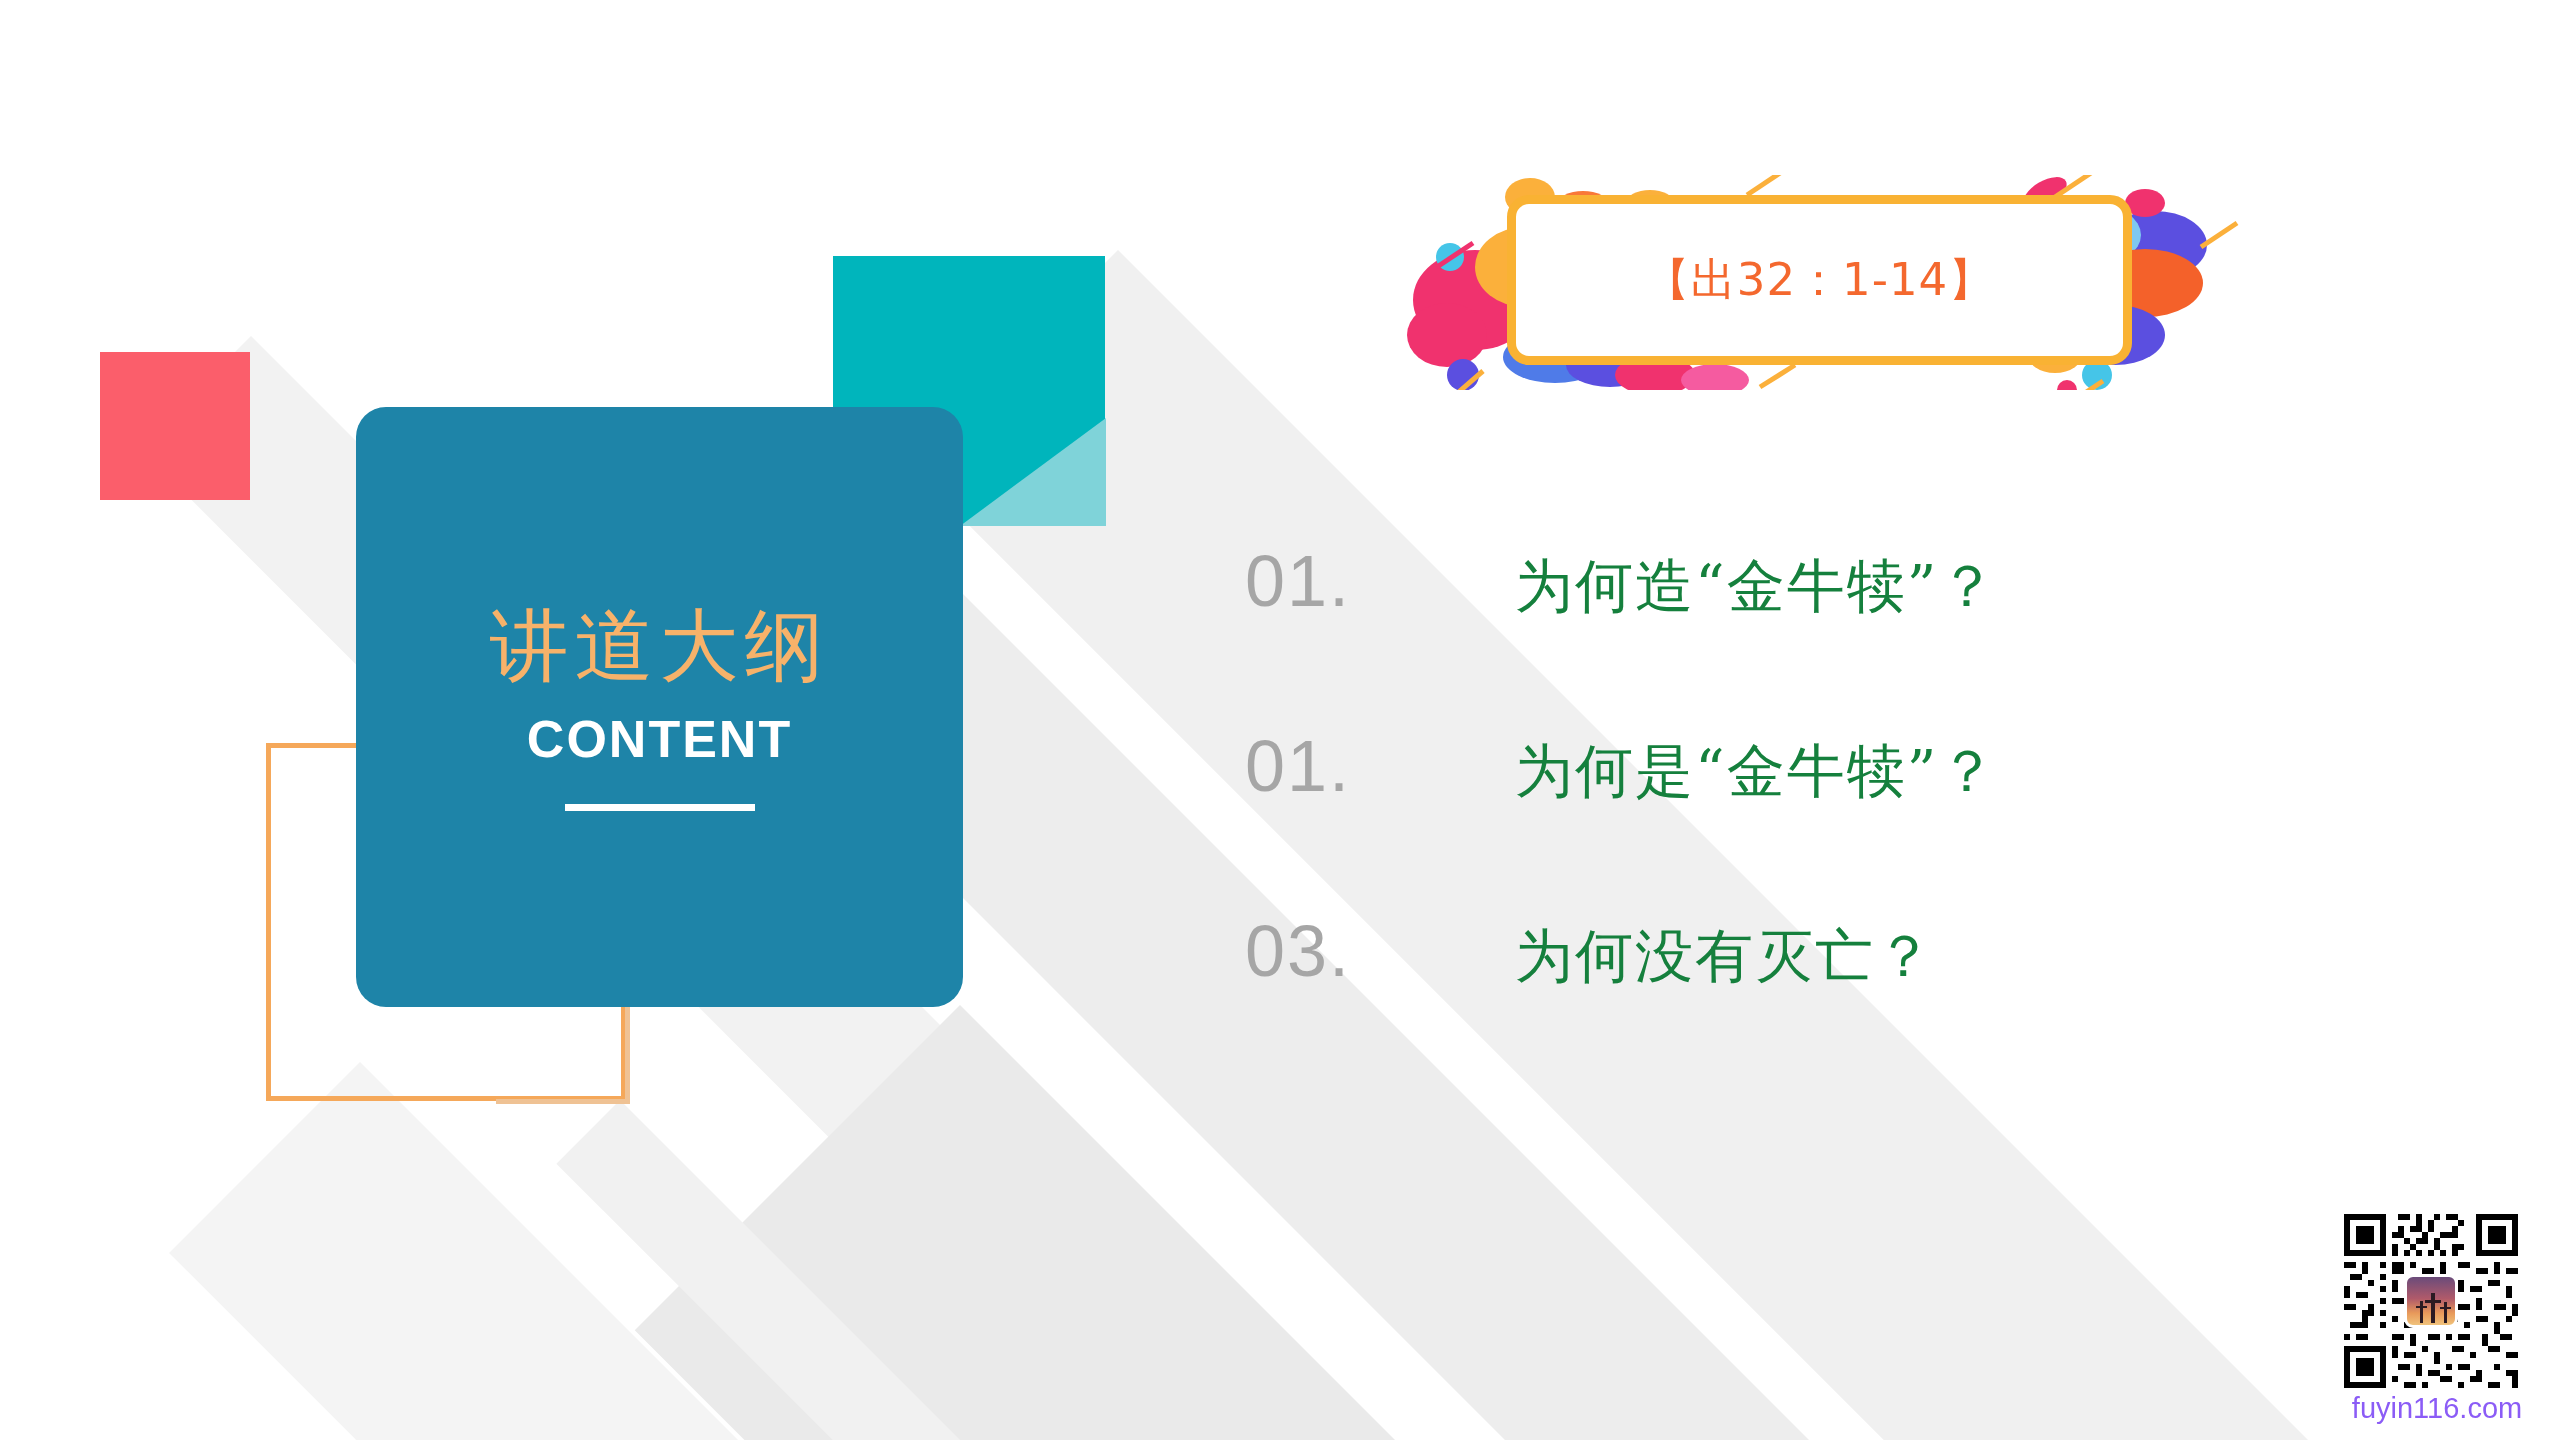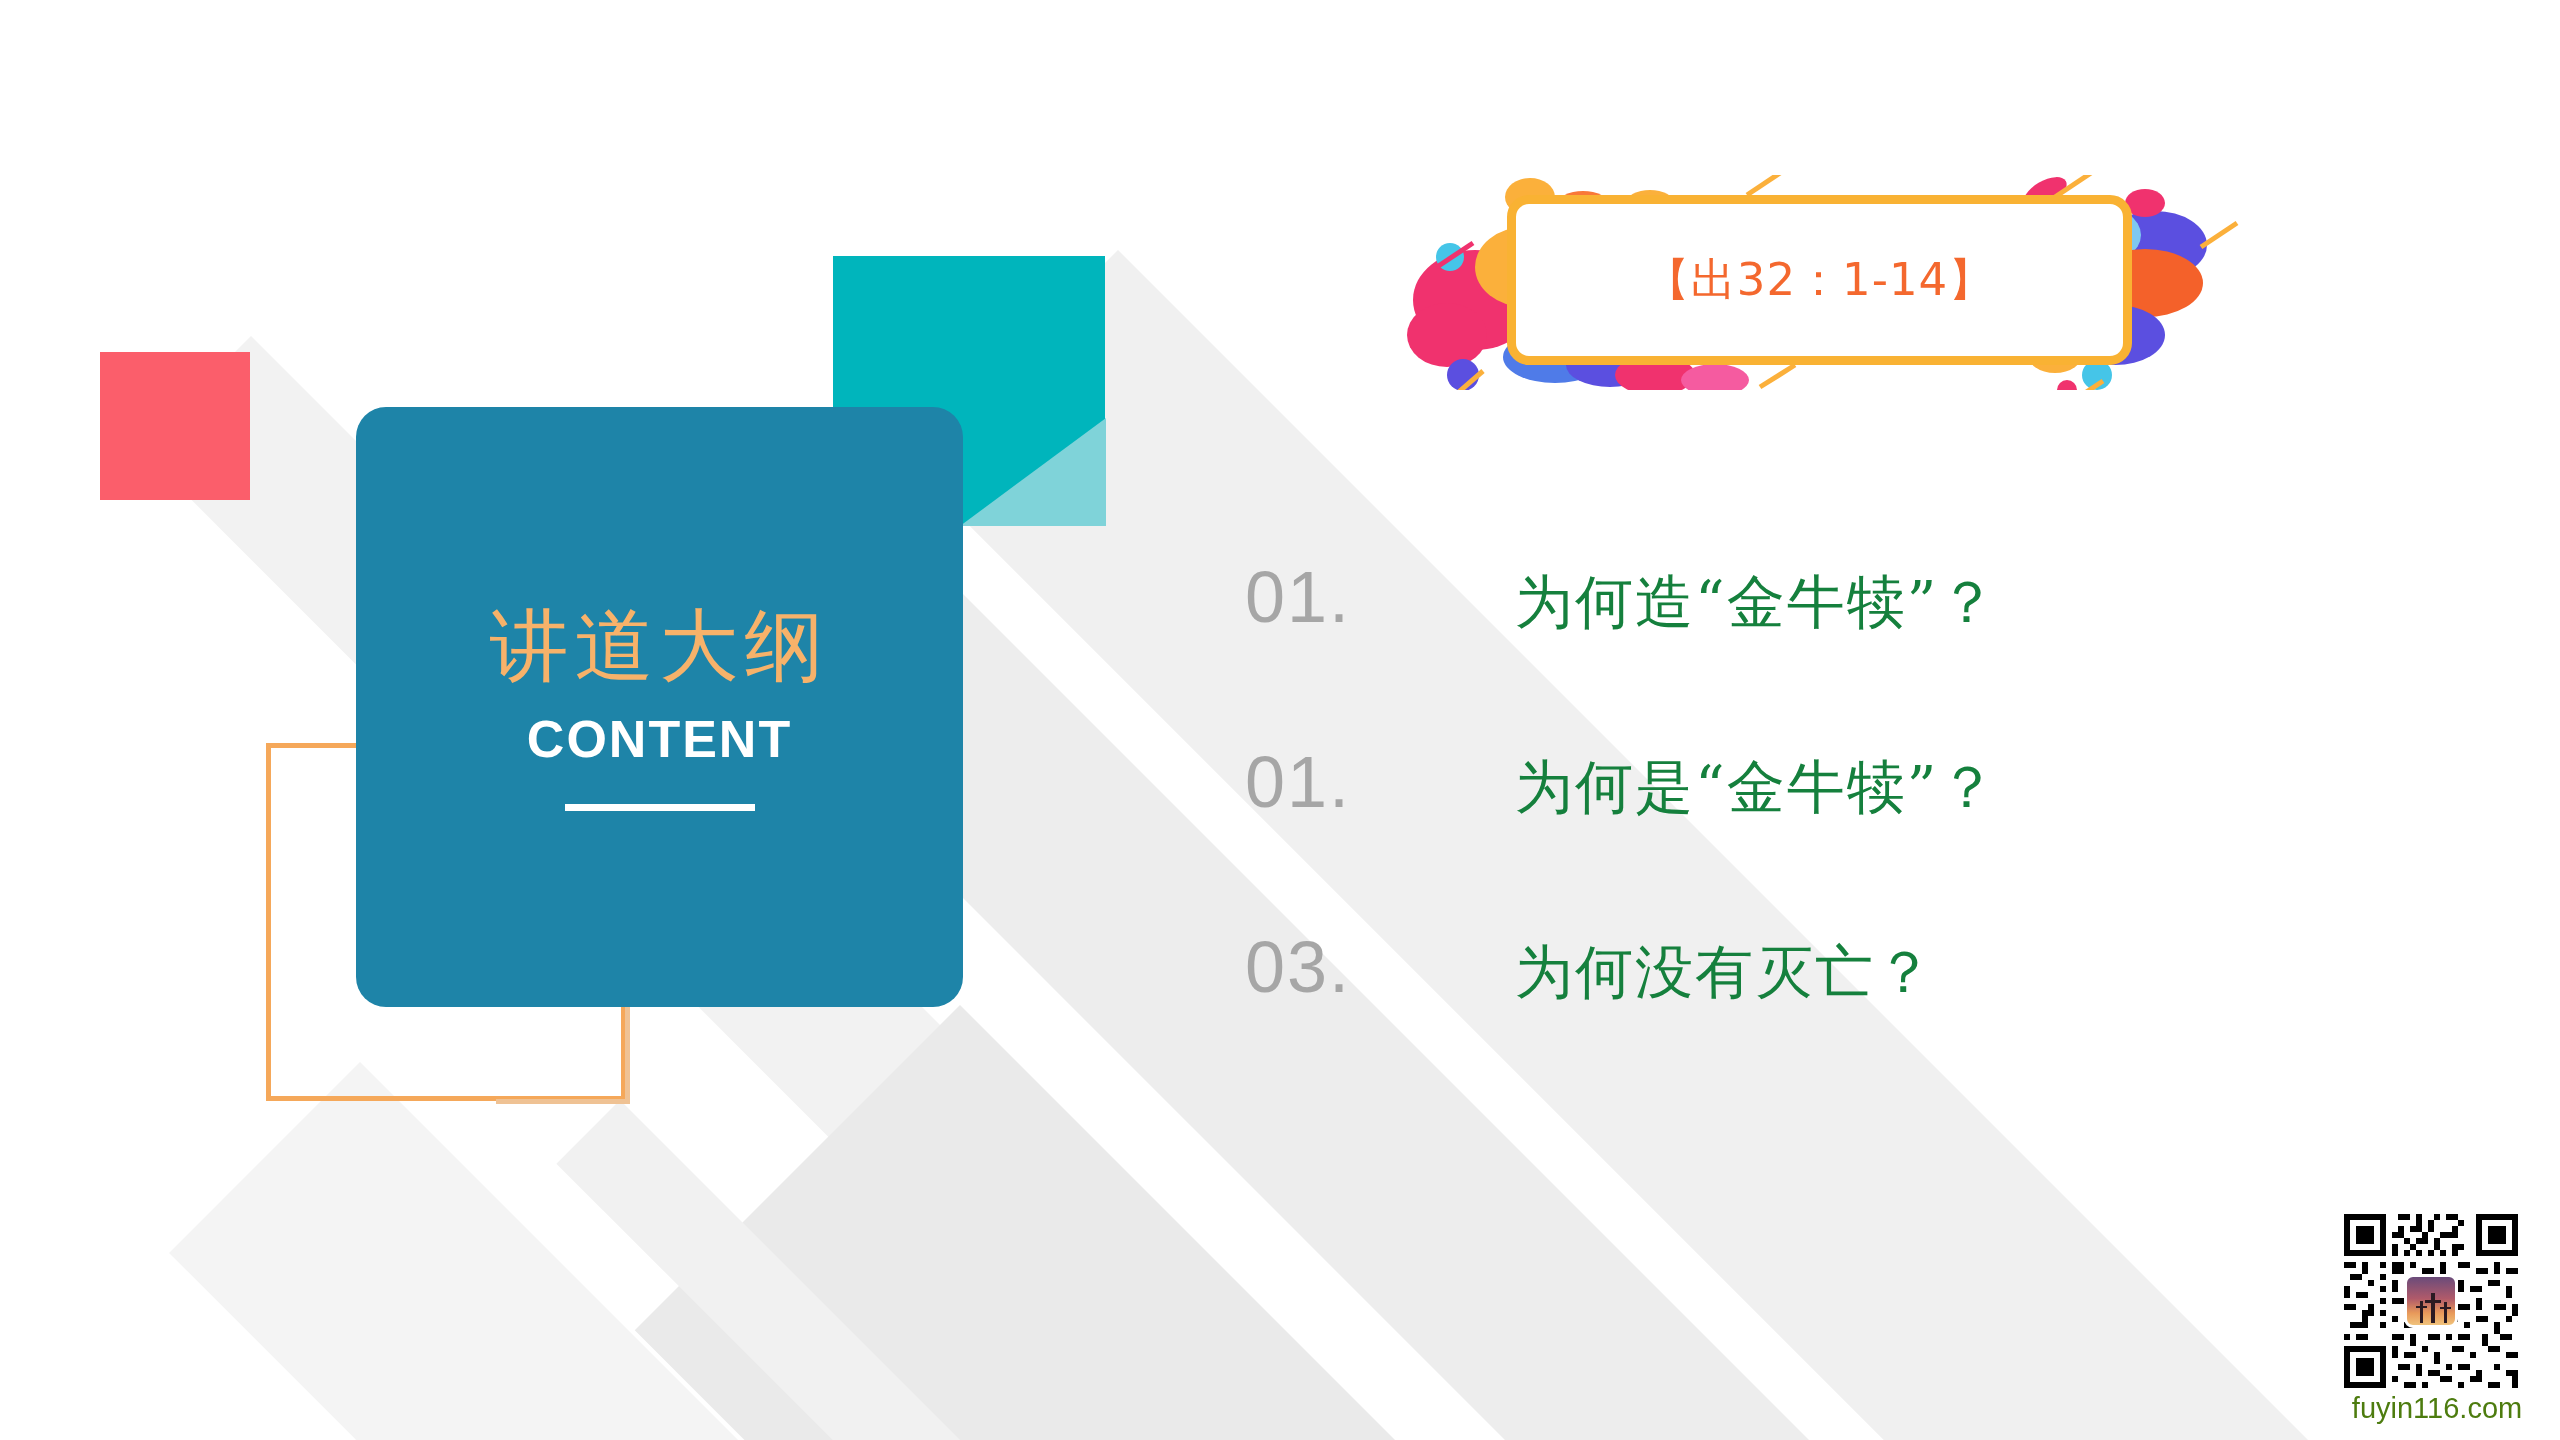--- a/index.html
+++ b/index.html
@@ -152,21 +152,21 @@
     font-weight:normal;
     color:#F4682E;
     letter-spacing:1px;
     white-space:nowrap;
   }
   .confetti { position:absolute; inset:0; z-index:1; }
 
   
   .agenda {
     position:absolute;
-    left:1245px; top:556px;
+    left:1245px; top:540px;
     width:1150px;
   }
   .agenda-row {
     display:flex;
     align-items:baseline;
     height:185px;
   }
   .agenda-num {
     font-family:"Liberation Sans", sans-serif;
     font-size:72px;
@@ -203,21 +203,21 @@
     position:absolute;
     background:#2b1a22;
   }
   .qr-text {
     position:absolute;
     left:2332px; top:1392px;
     width:210px;
     text-align:center;
     font-family:"Liberation Sans", sans-serif;
     font-size:29px;
-    color:#4d7c0f;
+    color:#8b5cf6;
     letter-spacing:0px;
   }
 </style>
 </head>
 <body>
 
 <div id="slide">
 
   <div class="shadow-layer">
     <div class="diag band-c"></div>

